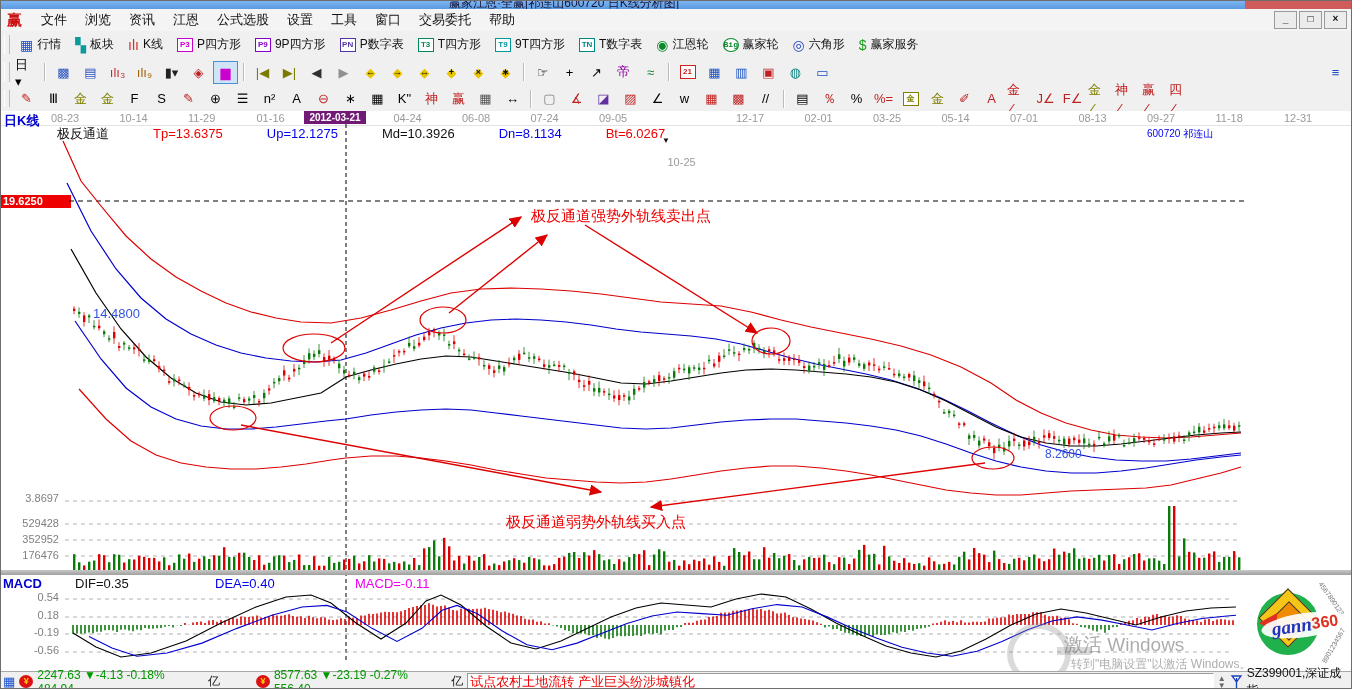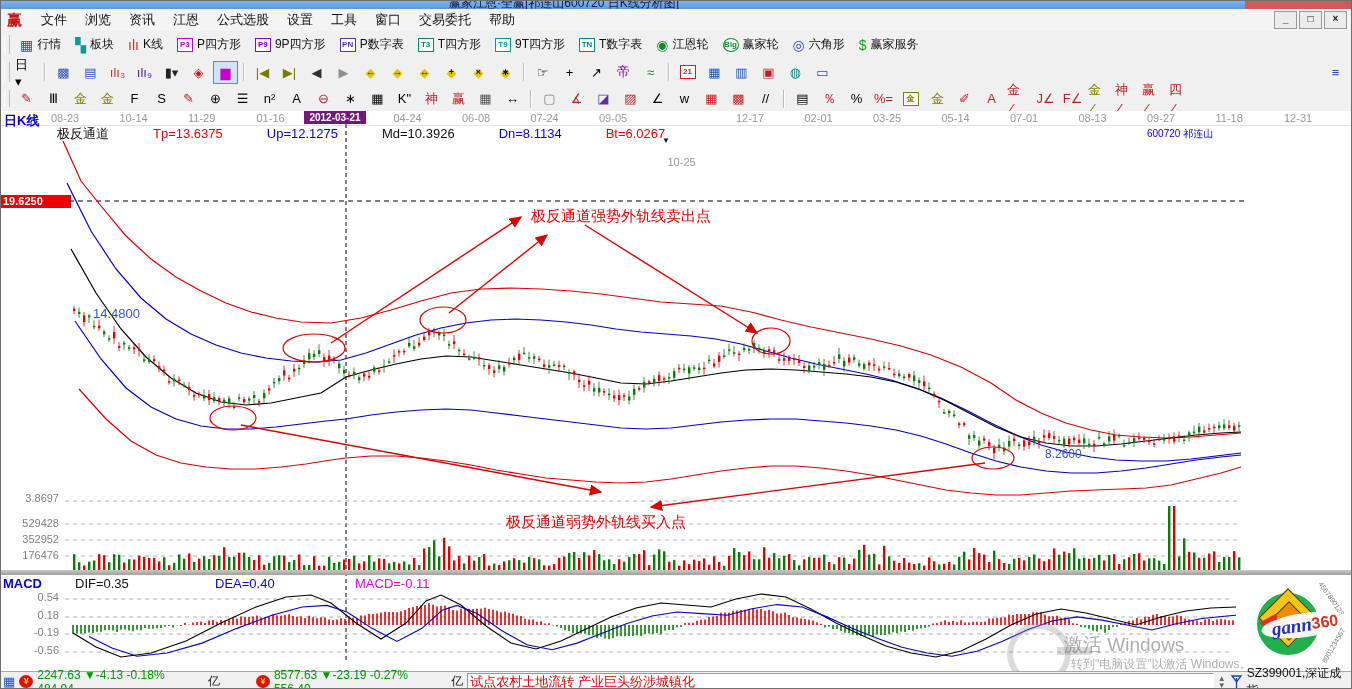--- a/index.html
+++ b/index.html
@@ -145,21 +145,21 @@
       </div>
       <div class="tbtn">
         <span class="icbox" style="color: rgb(0, 136, 136);">TN</span>
         <span>T数字表</span>
       </div>
       <div class="tbtn">
         <span class="ic" style="color: rgb(10, 138, 42);">◉</span>
         <span>江恩轮</span>
       </div>
       <div class="tbtn">
-        <span class="icbox round" style="color: rgb(10, 138, 42);">Big</span>
+        <span class="icbox round" style="color: rgb(10, 138, 42); font-family: Liberation Mono, monospace;">Big</span>
         <span>赢家轮</span>
       </div>
       <div class="tbtn">
         <span class="ic" style="color: rgb(32, 64, 192);">◎</span>
         <span>六角形</span>
       </div>
       <div class="tbtn">
         <span class="ic" style="color: rgb(24, 160, 24);">$</span>
         <span>赢家服务</span>
       </div>
@@ -173,21 +173,21 @@
       <div class="tibtn">
         <span style="color: rgb(42, 82, 190); font-size: 13px;">▩</span>
       </div>
       <div class="tibtn">
         <span style="color: rgb(42, 82, 190); font-size: 13px;">▤</span>
       </div>
       <div class="tibtn">
         <span style="color: rgb(192, 48, 48); font-size: 13px;">ılı₃</span>
       </div>
       <div class="tibtn">
-        <span style="color: #4c1d95; font-size: 13px;">ılı₉</span>
+        <span style="color: #a16207; font-size: 13px;">ılı₉</span>
       </div>
       <div class="tibtn">
         <span style="color: rgb(34, 34, 34); font-size: 13px;">▮▾</span>
       </div>
       <div class="tibtn">
         <span style="color: rgb(187, 32, 32); font-size: 13px;">◈</span>
       </div>
       <div class="tibtn sel">
         <span style="color: rgb(204, 0, 204); font-size: 13px;">▆</span>
       </div>

